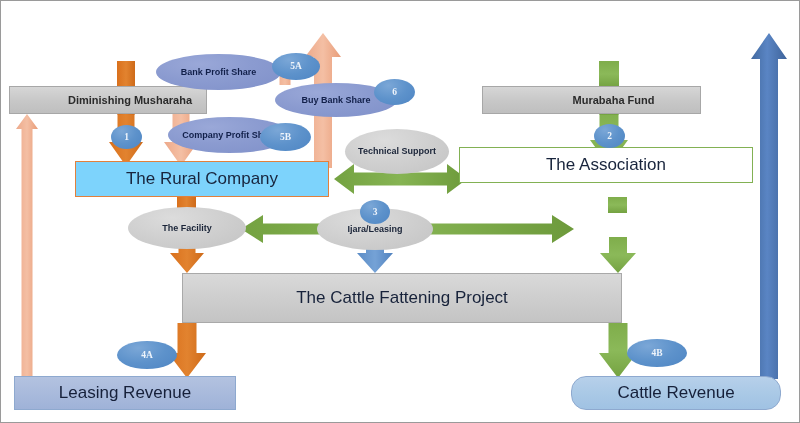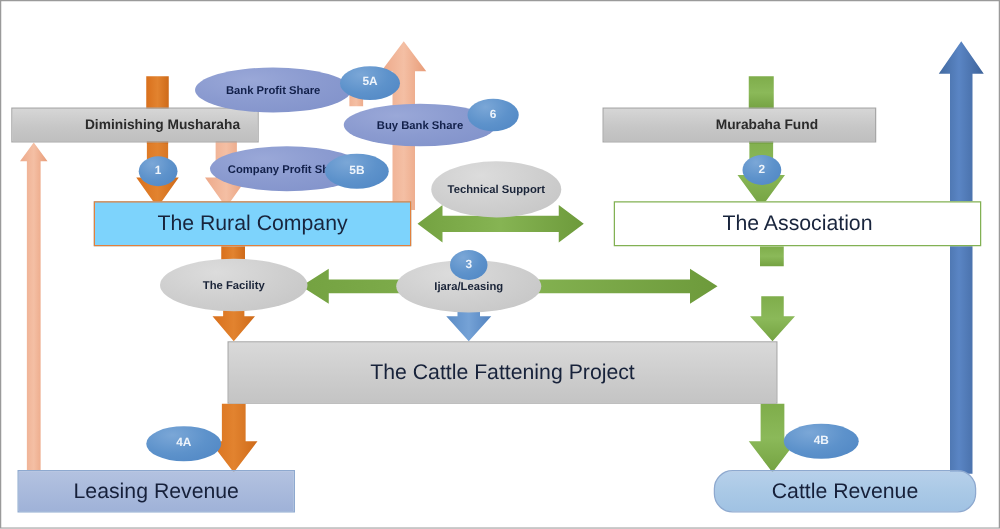--- a/index.html
+++ b/index.html
@@ -100,20 +100,21 @@
     background: radial-gradient(ellipse at 38% 26%, #dcdcdc 0%, #cfcfcf 50%, #c3c3c3 100%);
     color: #1a2438;
     font-size: 9px;
     font-weight: bold;
   }
   .ell-badge {
     background: radial-gradient(ellipse at 35% 25%, #7ba7d7 0%, #5d92cb 50%, #4e85c3 100%);
     color: #eef4fb;
     font-size: 9.5px;
     font-weight: bold;
+    font-family: Liberation Serif, serif;
   }
 </style>
 </head>
 <body>
 
 <div id="canvas">
 
   <svg id="svg-layer" viewBox="0 0 800 423" xmlns="http://www.w3.org/2000/svg">
     <defs>
       <linearGradient id="gOrangeDark" x1="0" y1="0" x2="1" y2="0">
@@ -223,21 +224,21 @@
   </div>
 
   <div class="box gray-bar" style="left:481px; top:85px; width:219px; height:28px;">
     <span>Murabaha Fund</span>
   </div>
 
   <div class="box outline-orange" style="left:74px; top:160px; width:254px; height:36px;">
     <span>The Rural Company</span>
   </div>
 
-  <div class="box outline-green" style="left:458px; top:160px; width:294px; height:36px;margin-left:32px;">
+  <div class="box outline-green" style="left:458px; top:146px; width:294px; height:36px;">
     <span>The Association</span>
   </div>
 
   <div class="box gray-big" style="left:181px; top:272px; width:440px; height:50px;justify-content:center;">
     <span>The Cattle Fattening Project</span>
   </div>
 
   <div class="box revenue-box revenue-left" style="left:13px; top:375px; width:222px; height:34px;">
     <span>Leasing Revenue</span>
   </div>

